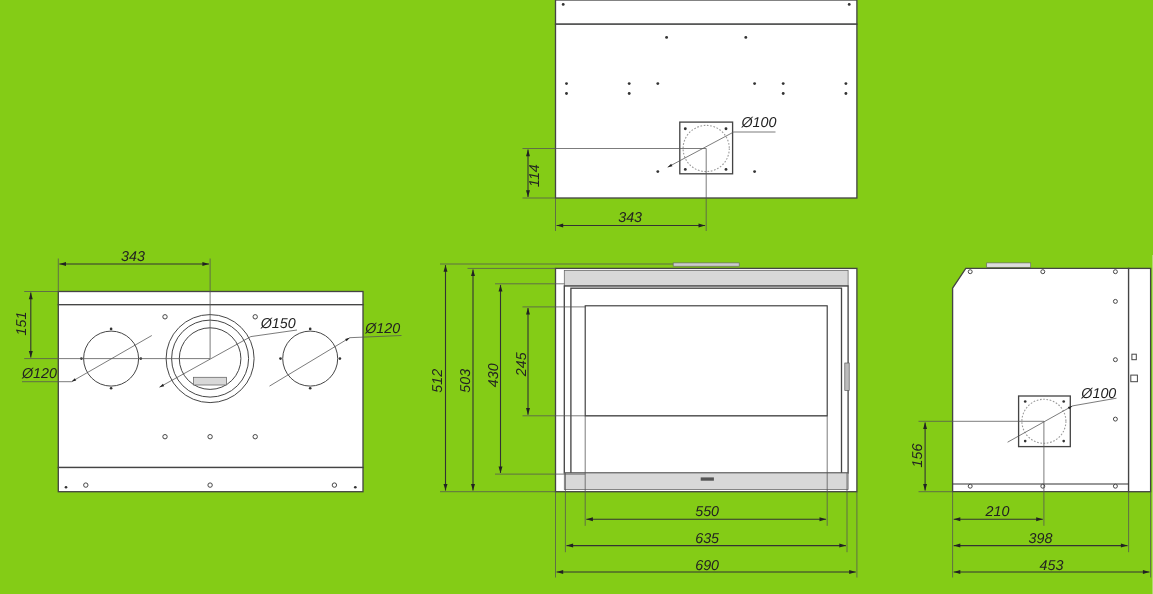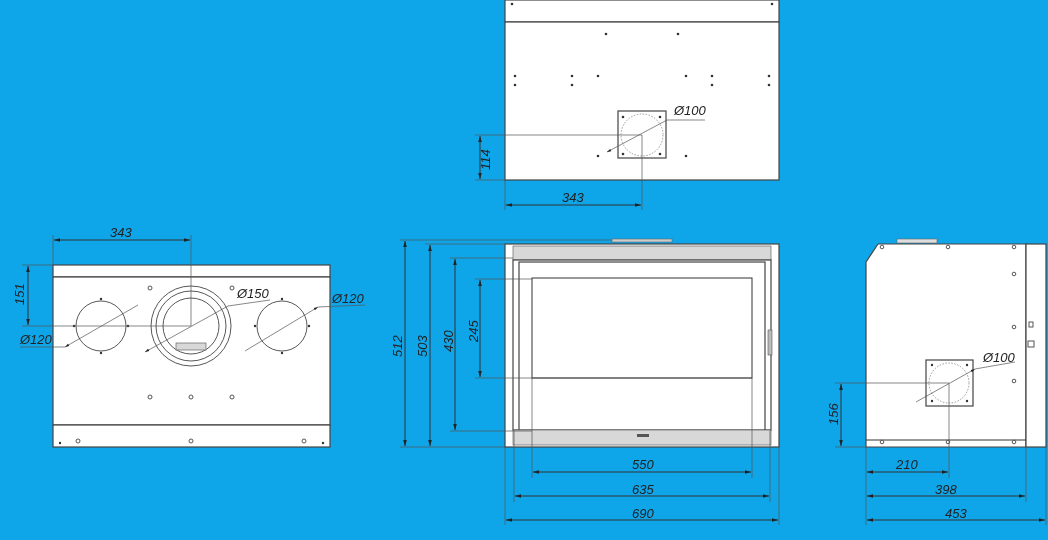--- a/index.html
+++ b/index.html
@@ -1,16 +1,16 @@
 <!DOCTYPE html>
 <html><head>
 <meta charset="utf-8">
 <style>
   html,body{margin:0;padding:0;background:#ffffff;}
-  #canvas{position:relative;width:1048px;height:540px;overflow:hidden;background:#0ea5e9;}
+  #canvas{position:relative;width:1048px;height:540px;overflow:hidden;background:#84cc16;}
   svg{position:absolute;left:0;top:0;}
   .dim{font-family:"Liberation Sans",sans-serif;font-size:13px;font-style:italic;fill:#222;}
   .ln{stroke:#333;stroke-width:1;fill:none;}
   .thin{stroke:#555;stroke-width:0.7;fill:none;}
   .body{stroke:#444;stroke-width:1.2;fill:#fff;}
   .dot{fill:#333;}
   .hole{stroke:#444;stroke-width:0.9;fill:#fff;}
   .gray{fill:#d8d8d8;stroke:#666;stroke-width:0.7;}
 </style>
 </head>

